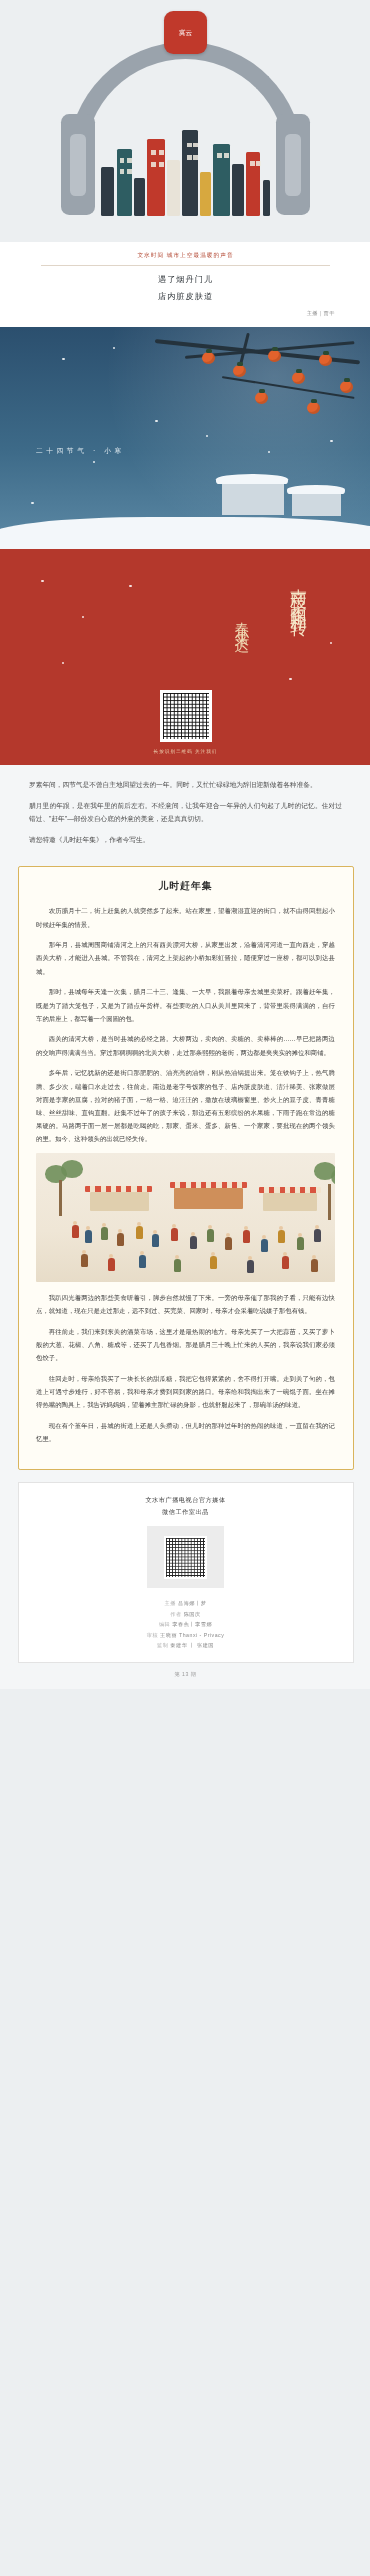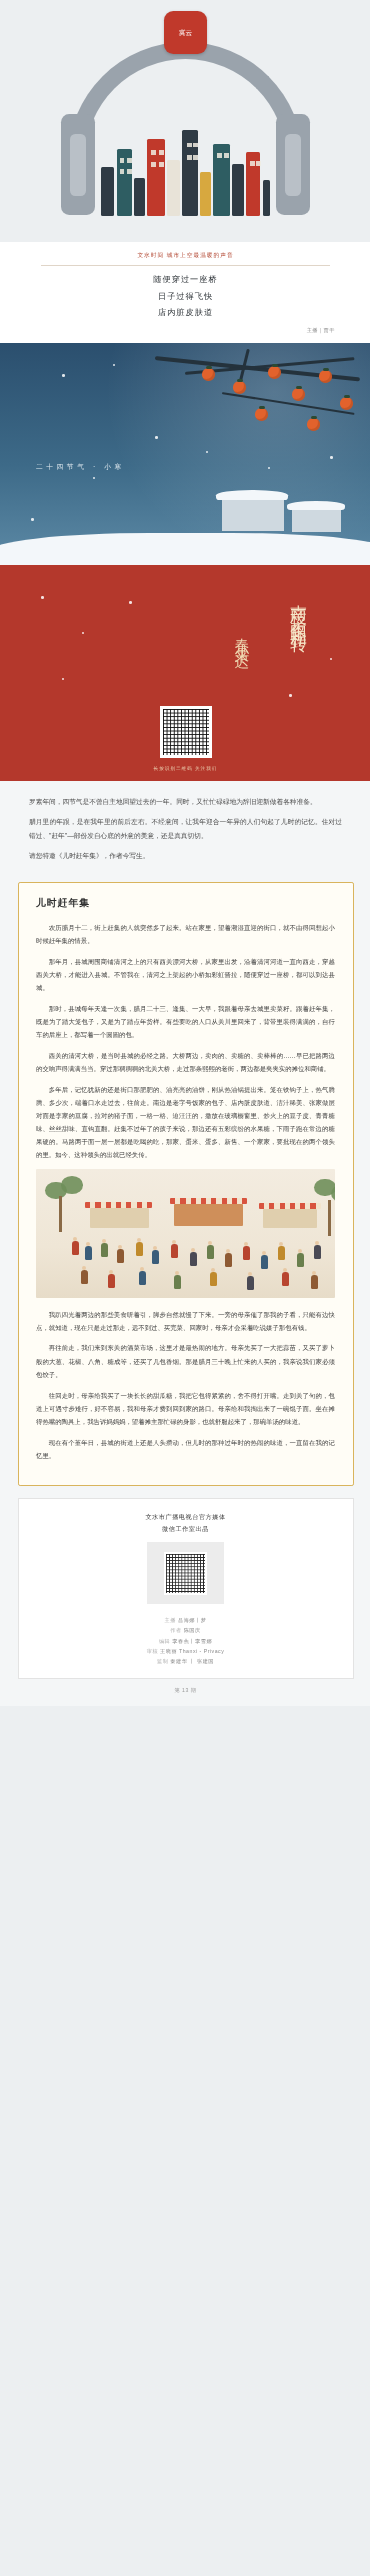--- a/index.html
+++ b/index.html
@@ -236,21 +236,21 @@
   
   .article {
     margin: 7.2px 17.5px 12.4px;
     background: #fffdf6;
     border: 1px solid #d9b45c;
     border-radius: 2.1px;
     padding: 13.4px 17.5px 15.5px;
   }
   .article h2 {
     margin: 0 0 11.3px;
-    text-align: left;
+    text-align: center;
     font-size: 9.8px;
     color: #2f2f2f;
     letter-spacing: 1px;
     font-family: Liberation Serif, serif;
     font-weight: bold;
   }
   .article p {
     margin: 0 0 7.7px;
     font-size: 6.4px;
     line-height: 2.05;
@@ -395,22 +395,21 @@
     </div>
 
     <div class="logo">
       <span>冀云</span>
     </div>
   </div>
 
   <div class="title-card">
     <div class="series-line">文水时间 城市上空最温暖的声音</div>
     <div class="series-rule"></div>
-    <div class="poem">随便穿过一座桥</div>
-    <div class="poem">日子过得飞快</div>
+    <div class="poem">遇了烟丹门儿</div>
     <div class="poem">店内脏皮肤道</div>
     <div class="byline">主播｜贾干</div>
   </div>
 
   <div class="poster-blue">
     <div class="sky-glow"></div>
 
     <div class="branch" style="left:155px;top:12.4px;width:206px;height:3.6px;transform:rotate(6deg);"></div>
     <div class="branch" style="left:185px;top:29px;width:170px;height:2.6px;transform:rotate(-5deg);"></div>
     <div class="branch" style="left:222px;top:49px;width:134px;height:2.1px;transform:rotate(9deg);"></div>

